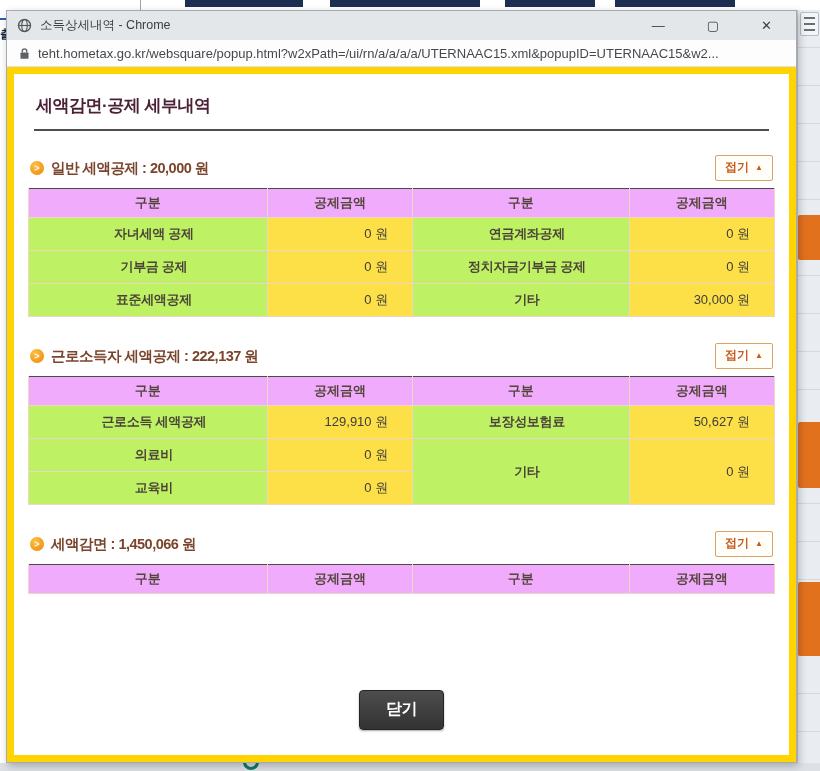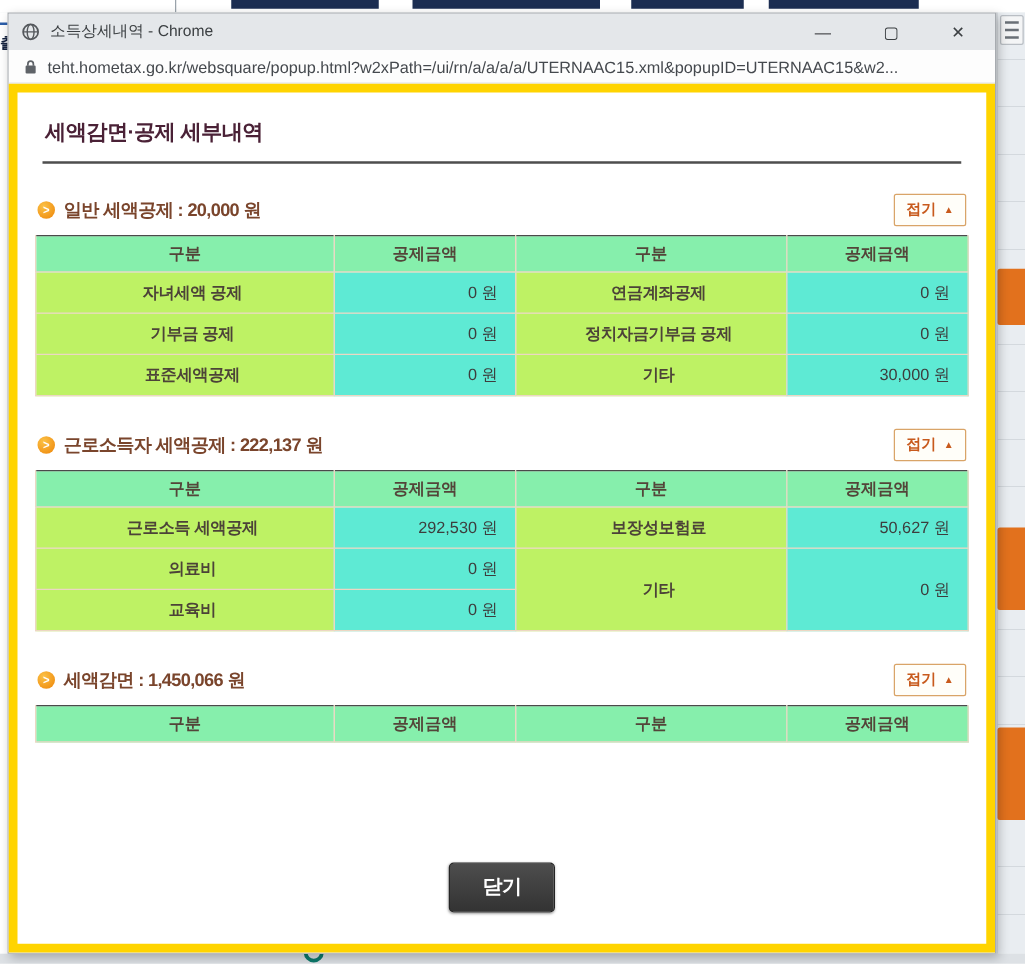--- a/index.html
+++ b/index.html
@@ -52,25 +52,25 @@
   .bullet { width:14px; height:14px; border-radius:50%; background:radial-gradient(circle at 35% 30%, #fbc145, #ee8508);
     display:inline-flex; align-items:center; justify-content:center; margin-right:7px; flex:0 0 auto; }
   .bullet b { color:#fff; font-size:9px; line-height:1; transform:scaleY(1.1); }
   .sec-title { font-size:14.5px; font-weight:bold; color:#7a452c; letter-spacing:-.5px; }
   .fold-btn { background:#fffef9; border:1px solid #d9a468; border-radius:2px; color:#c85a1d;
     font-size:12px; font-weight:bold; padding:3px 9px 4px; cursor:pointer; display:inline-flex; align-items:center;
     font-family:inherit; margin-right:2px; }
   .fold-btn .tri { font-size:8px; margin-left:6px; color:#c85a1d; }
 
   table.ded { width:100%; border-collapse:collapse; border-top:1px solid #4a4a4a; margin-bottom:26px; }
-  table.ded th { background:#86efac; font-size:13px; font-weight:bold; color:#534539; height:29px;
+  table.ded th { background:#f0abfc; font-size:13px; font-weight:bold; color:#534539; height:29px;
     border:1px solid #ecd7c3; border-top:none; text-align:center; }
   table.ded td { font-size:13px; height:33px; border:1px solid #ecd7c3; }
   td.lbl { background:#bef264; font-weight:bold; color:#4c4338; padding-left:12px; text-align:center; letter-spacing:-.3px; }
-  td.amt { background:#5eead4; color:#3d3d3d; text-align:right; padding-right:14px; }
+  td.amt { background:#fde047; color:#3d3d3d; text-align:right; padding-right:24px; }
 
   .close-wrap { text-align:center; margin-top:96px; }
   .close-btn { background:linear-gradient(#4d4d4d,#333); color:#fff; font-size:16px; font-weight:bold;
     border:1px solid #242424; border-radius:4px; padding:8px 26px 9px; cursor:pointer;
     box-shadow:0 1px 2px rgba(0,0,0,.35); font-family:Liberation Serif, serif; letter-spacing:-.5px; }
 </style>
 </head>
 <body>
 
 <div class="stage">
@@ -205,21 +205,21 @@
               </colgroup>
             <tbody>
                 <tr>
               <th>구분</th>
               <th>공제금액</th>
               <th>구분</th>
               <th>공제금액</th>
             </tr>
             <tr>
               <td class="lbl">근로소득 세액공제</td>
-              <td class="amt">292,530 원</td>
+              <td class="amt">129,910 원</td>
               <td class="lbl">보장성보험료</td>
               <td class="amt">50,627 원</td>
             </tr>
             <tr>
               <td class="lbl">의료비</td>
               <td class="amt">0 원</td>
               <td class="lbl" rowspan="2">기타</td>
               <td class="amt" rowspan="2">0 원</td>
             </tr>
             <tr>

